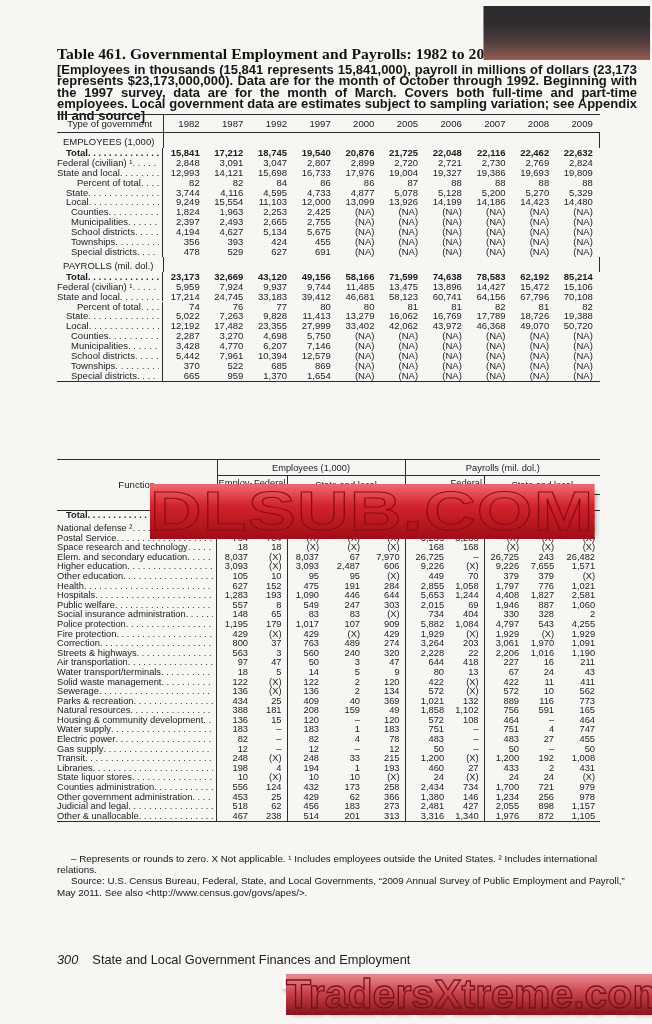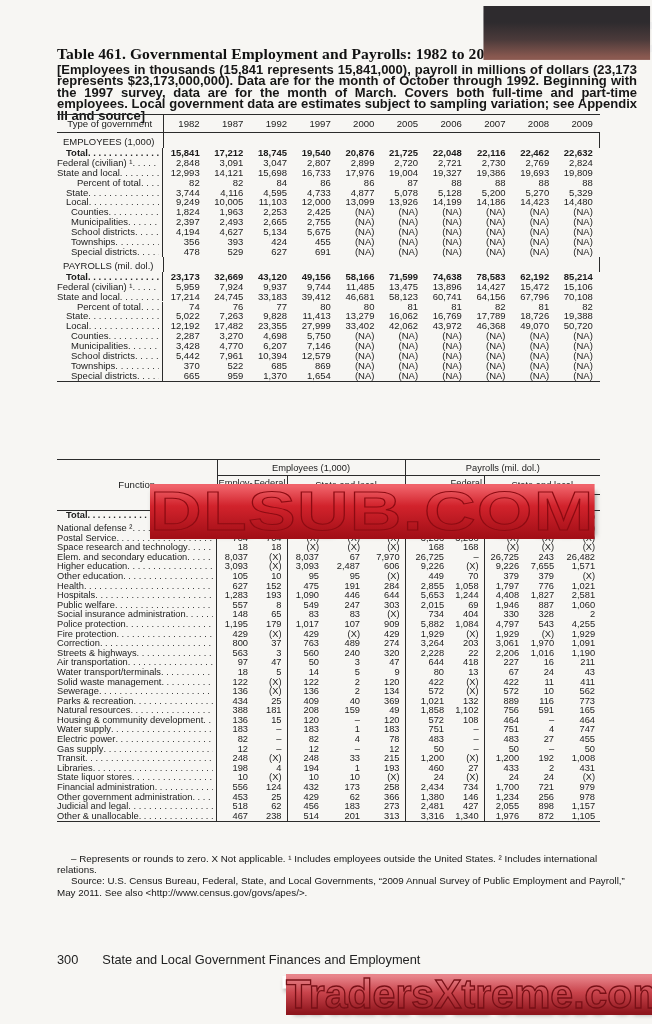--- a/index.html
+++ b/index.html
@@ -51,21 +51,21 @@
   #t462{border-bottom:1.5px solid #2b2b2b;}
   #t462 td:nth-child(1){border-right:1px solid #2b2b2b;}
   #t462 tbody td:nth-child(3),#t462 tbody td:nth-child(6),#t462 tbody td:nth-child(8){border-right:1px solid #2b2b2b;}
   #t462 thead .br{border-right:1px solid #2b2b2b;}
   #t462 .num{padding-right:5px;}
   #t462 tbody td{height:9.6px;}
   #t462 tbody tr.b td{height:13px;vertical-align:middle;}
 
   
   .footer-line{font-size:12.8px;color:#222;}
-  .footer-line .pg{margin-right:24px;}
+  .footer-line .pg{margin-right:14px;font-style:italic;}
   .census-line{font-size:9.9px;color:#222;}
 
   
   .wm{position:absolute;z-index:30;pointer-events:none;}
   .wm span{display:block;font-family:"Liberation Sans",sans-serif;font-weight:bold;white-space:nowrap;}
   .wm .stroke{position:absolute;left:0;top:0;color:#fff;-webkit-text-stroke:7px #ffffff;
               filter:drop-shadow(2px 3px 2px rgba(60,60,60,.45));}
   .wm .fill{position:relative;-webkit-background-clip:text;background-clip:text;color:transparent;}
 
   #wm-top{top:6px;right:2px;transform:scale(.85,1.1);transform-origin:top right;}
@@ -194,21 +194,21 @@
           <td class="num">5,200</td>
           <td class="num">5,270</td>
           <td class="num">5,329</td>
         </tr>
         <tr>
           <td class="lbl i1">
             <span class="t">Local</span>
             <span class="dots"></span>
           </td>
           <td class="num">9,249</td>
-          <td class="num">10,005</td>
+          <td class="num">15,554</td>
           <td class="num">11,103</td>
           <td class="num">12,000</td>
           <td class="num">13,099</td>
           <td class="num">13,926</td>
           <td class="num">14,199</td>
           <td class="num">14,186</td>
           <td class="num">14,423</td>
           <td class="num">14,480</td>
         </tr>
         <tr>
@@ -957,21 +957,21 @@
           <td class="num">10</td>
           <td class="num">(X)</td>
           <td class="num">24</td>
           <td class="num">(X)</td>
           <td class="num">24</td>
           <td class="num">24</td>
           <td class="num">(X)</td>
         </tr>
         <tr>
           <td class="lbl i0">
-            <span class="t">Financial administration</span>
+            <span class="t">Counties administration</span>
             <span class="dots"></span>
           </td>
           <td class="num">556</td>
           <td class="num">124</td>
           <td class="num">432</td>
           <td class="num">173</td>
           <td class="num">258</td>
           <td class="num">2,434</td>
           <td class="num">734</td>
           <td class="num">1,700</td>

